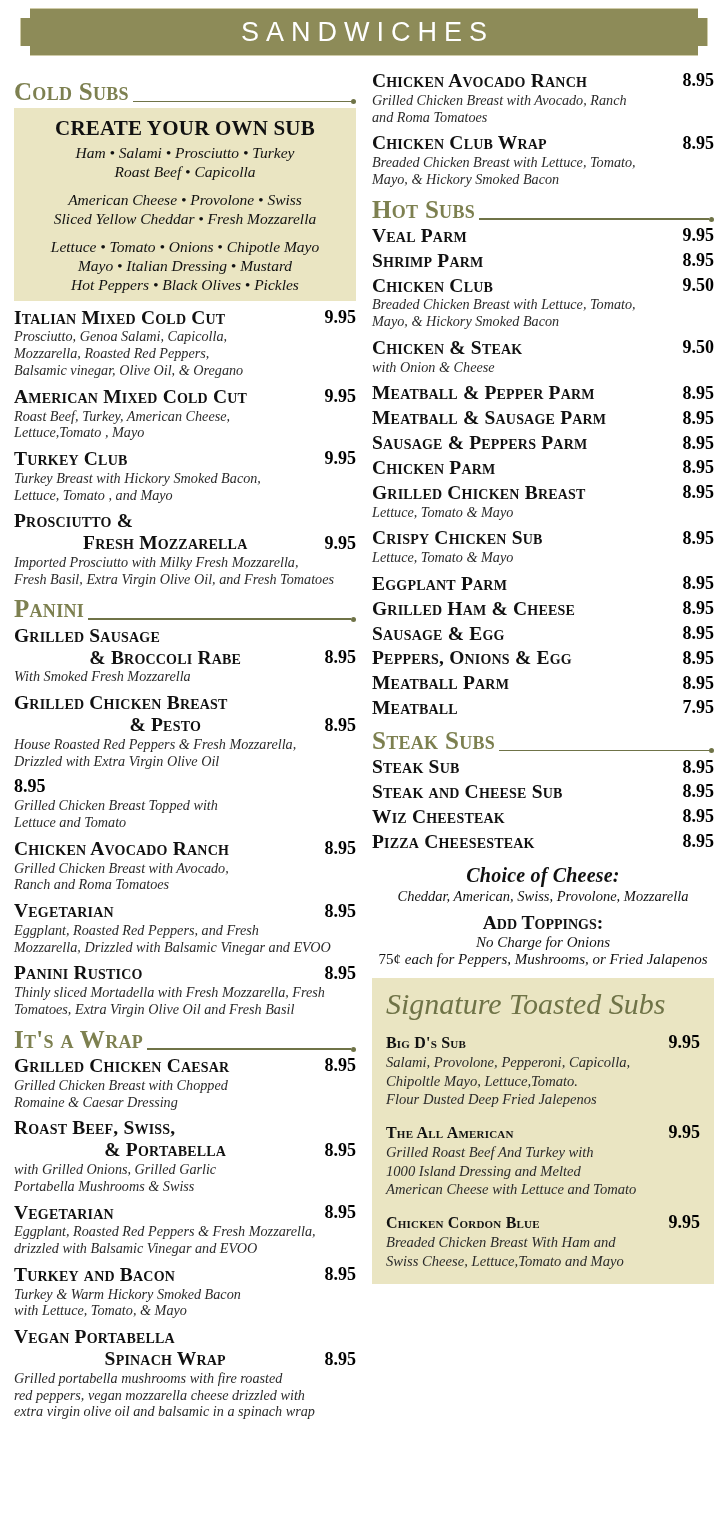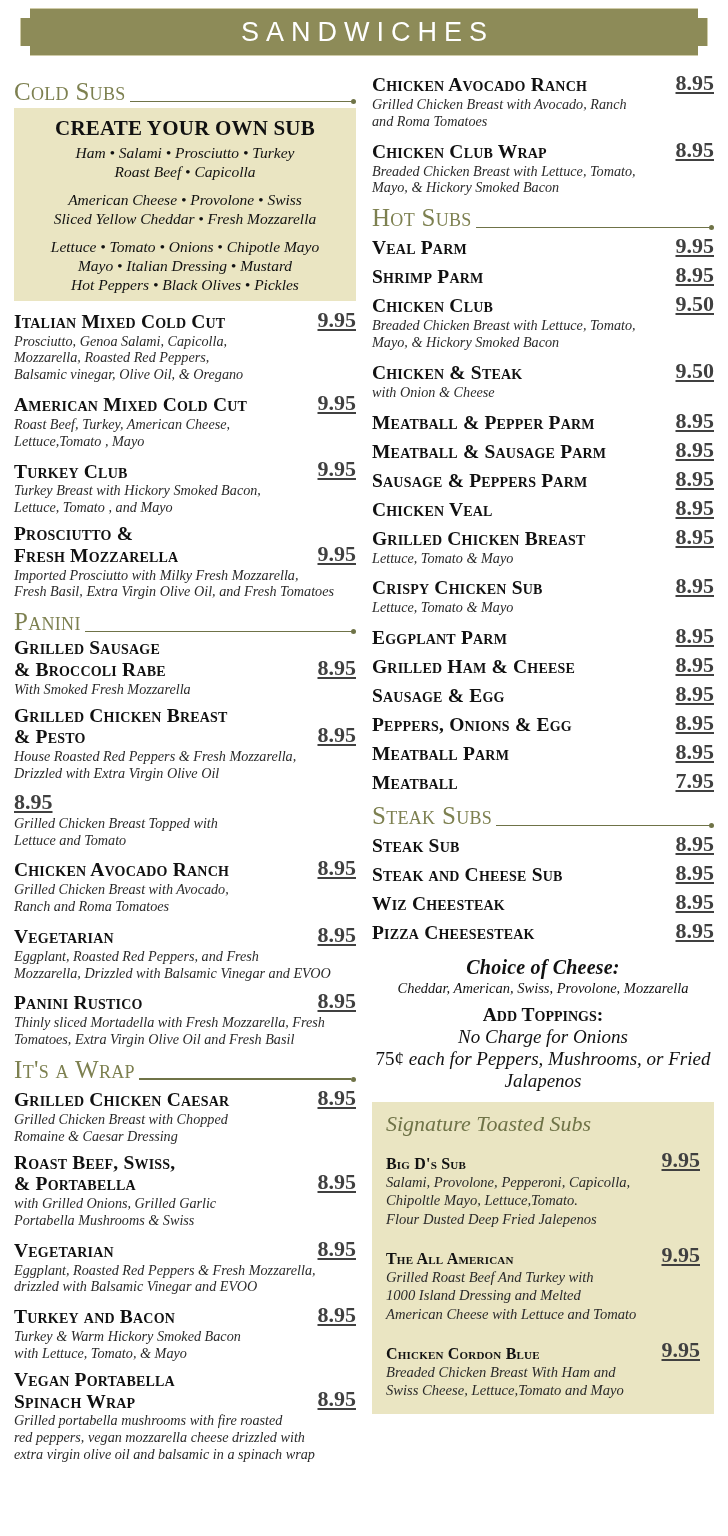--- a/index.html
+++ b/index.html
@@ -35,21 +35,21 @@
   }
 
   
   .cols { display: flex; gap: 16px; padding: 4px 6px 0 6px; }
   .col { width: 348px; }
 
   
   .sec-head { display: flex; align-items: flex-end; gap: 0; margin: 9px 0 2px 0; }
   .sec-head .label {
     color: #7d8050;
-    font-size: 25px; font-weight: 400;
+    font-size: 25px; font-weight: 700;
     font-variant: small-caps; letter-spacing: .3px;
     line-height: 1.05; white-space: nowrap;
   }
   .sec-head .rule {
     flex: 1; height: 10px; position: relative; margin-left: 4px;
   }
   .sec-head .rule::before {
     content: ""; position: absolute; left: 0; right: 5px; bottom: 3px;
     height: 1.6px; background: #6f7347;
   }
@@ -67,30 +67,30 @@
     font-family: "Liberation Serif", serif;
     font-size: 21px; font-weight: 700; letter-spacing: .2px;
     margin-bottom: 3px; color: #111;
   }
   .cyo-group { font-style: italic; font-size: 15.5px; line-height: 1.22; margin-bottom: 9px; }
   .cyo-group:last-child { margin-bottom: 0; }
   .cyo-group div { white-space: nowrap; }
 
   
   .item { margin: 0 0 7px 0; }
-  .item-row { display: flex; align-items: flex-end; }
+  .item-row { display: flex; align-items: center; }
   .item-name {
     font-size: 19.5px; font-weight: 700; font-variant: small-caps;
     letter-spacing: .2px; line-height: 1.12; color: #111;
     flex: 1; padding-right: 8px;
   }
-  .item-name .l2 { display: block; }
+  .item-name .l2 { display: block; text-align: center; }
   .item-price {
-    font-size: 22px; font-weight: 700; color: #404040;
-    white-space: nowrap; font-family: "Liberation Serif", serif; text-decoration: underline;
+    font-size: 18px; font-weight: 700; color: #000000;
+    white-space: nowrap; font-family: "Liberation Serif", serif;
   }
   .item-desc {
     font-style: italic; font-size: 14.2px; line-height: 1.18;
     color: #2a2a2a; margin-top: 0px;
   }
   .item-desc div { white-space: nowrap; }
 
   .item.tight { margin-bottom: 3px; }
 
   
@@ -98,28 +98,28 @@
   .item-row.two-line .item-price { align-self: flex-end; }
 
   
   .cheese-block { text-align: center; margin: 12px 0 10px 0; }
   .cheese-title {
     font-size: 20px; font-weight: 700; font-style: italic;
     letter-spacing: .2px; margin-bottom: 1px;
   }
   .cheese-list { font-style: italic; font-size: 14.5px; margin-bottom: 7px; }
   .top-title { font-size: 19.5px; font-weight: 700; font-variant: small-caps; }
-  .top-line { font-style: italic; font-size: 19px; }
+  .top-line { font-style: italic; font-size: 15px; }
   .top-line strong { font-weight: 400; font-style: normal; }
 
   
   .sig-box { background: #eae5c2; padding: 9px 14px 14px 14px; }
   .sig-title {
     color: #6f7347; font-style: italic; font-weight: 400;
-    font-size: 22px; line-height: 1.15; margin-bottom: 10px;
+    font-size: 30px; line-height: 1.15; margin-bottom: 10px;
     font-family: "Liberation Serif", serif;
   }
   .sig-box .item { margin-bottom: 13px; }
   .sig-box .item:last-child { margin-bottom: 0; }
   .sig-box .item-name { font-size: 16px; }
   .sig-box .item-desc { font-size: 14.6px; line-height: 1.28; }
 </style>
 </head>
 <body>
 
@@ -383,21 +383,21 @@
           </div>
         </div>
         <div class="item tight">
           <div class="item-row">
             <div class="item-name">Sausage &amp; Peppers Parm</div>
             <div class="item-price">8.95</div>
           </div>
         </div>
         <div class="item tight">
           <div class="item-row">
-            <div class="item-name">Chicken Veal</div>
+            <div class="item-name">Chicken Parm</div>
             <div class="item-price">8.95</div>
           </div>
         </div>
         <div class="item">
           <div class="item-row">
             <div class="item-name">Grilled Chicken Breast</div>
             <div class="item-price">8.95</div>
           </div>
           <div class="item-desc">
             <div>Lettuce, Tomato &amp; Mayo</div>

